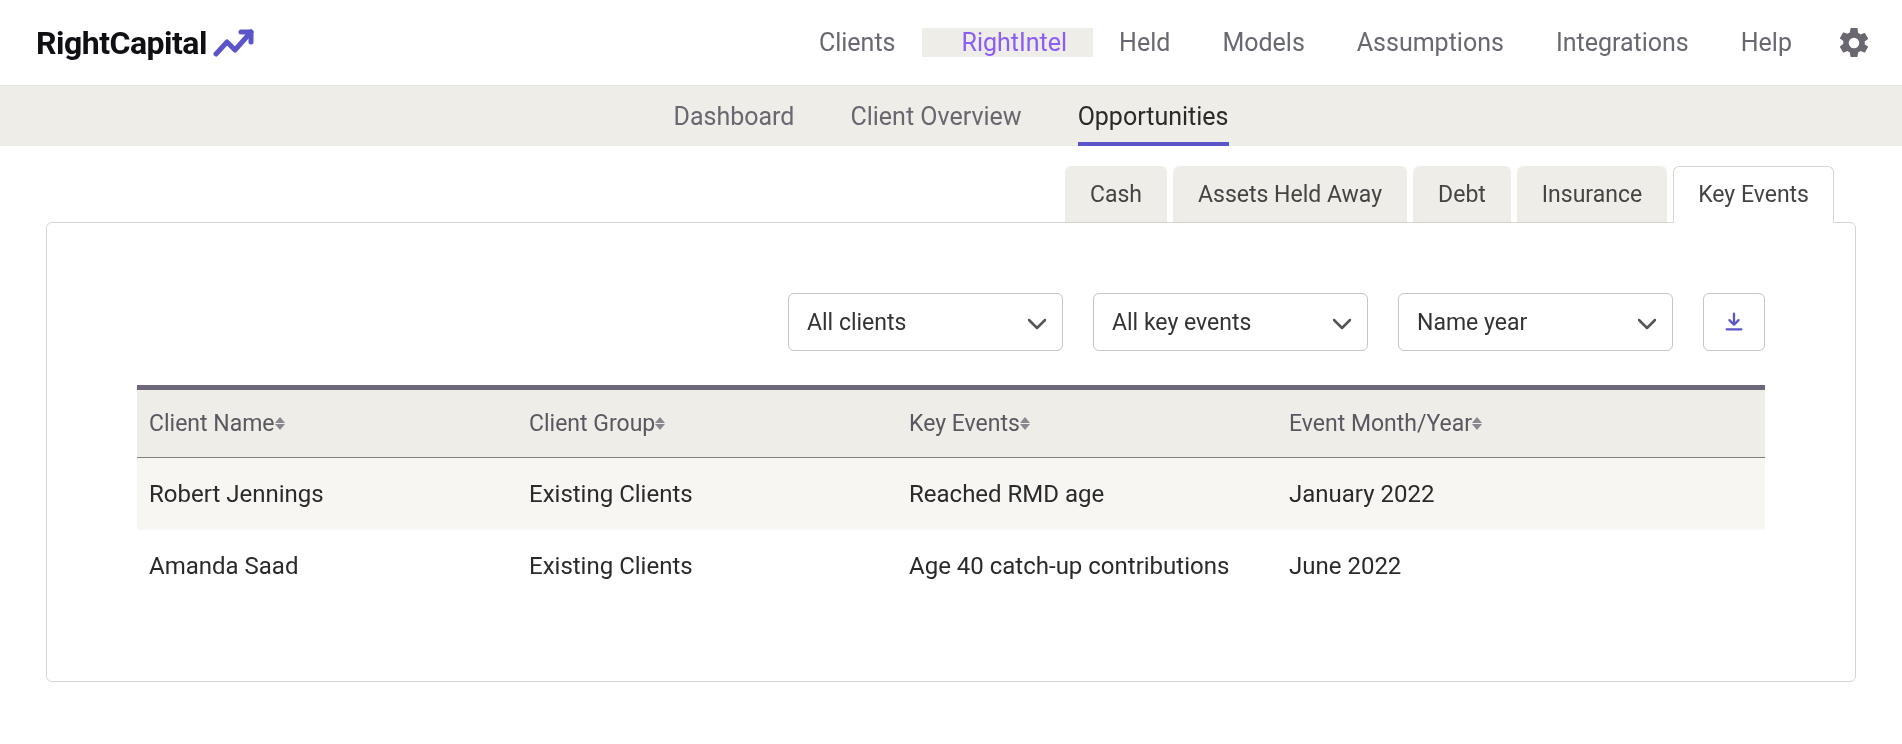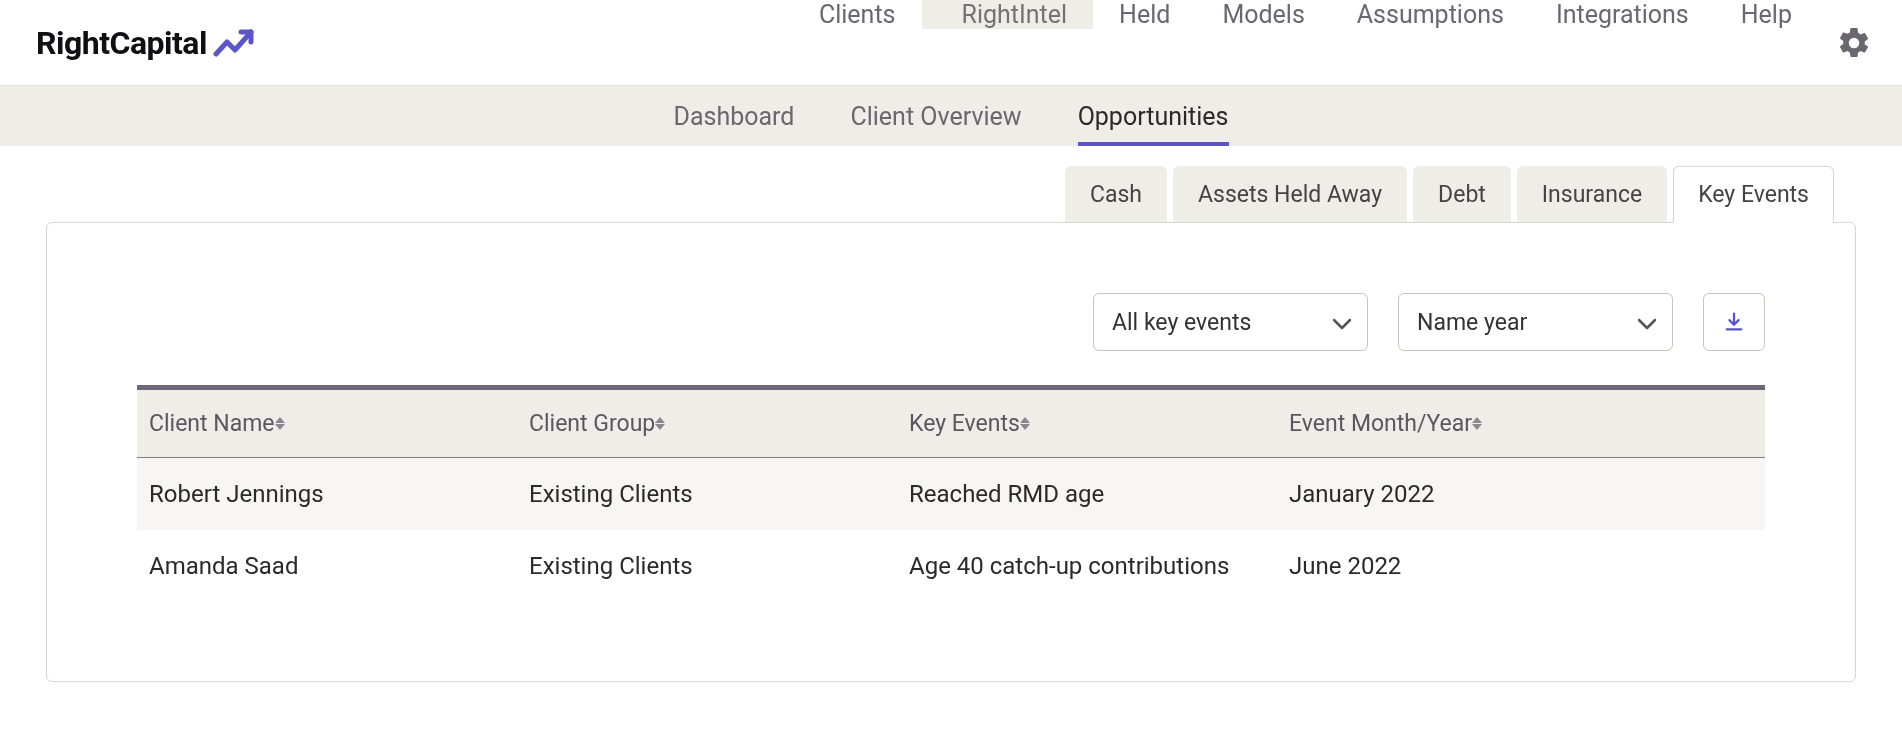--- a/index.html
+++ b/index.html
@@ -3,23 +3,23 @@
 <meta charset="utf-8">
 <style>
   * { box-sizing: border-box; margin: 0; padding: 0; }
   body { font-family: -apple-system, BlinkMacSystemFont, "Segoe UI", Roboto, Helvetica, Arial, sans-serif; color: #2a2a2a; background: #fff; width: 1902px; }
 
   
   .topnav { display: flex; align-items: center; height: 86px; border-bottom: 1px solid #e5e3df; }
   .logo { display: flex; align-items: center; margin-left: 36px; font-weight: 700; font-size: 32px; letter-spacing: -0.5px; color: #0f0f14; }
   .logo svg { margin-left: 6px; }
   .topnav-spacer { flex: 1; }
-  .topnav-items { display: flex; align-items: flex-start; height: 100%; }
+  .topnav-items { display: flex; align-items: center; height: 100%; }
   .topnav-item { display: flex; align-items: center; padding: 0 26px; font-size: 25px; color: #6a6770; cursor: pointer; }
-  .topnav-item.active { background: #efede7; color: #737373; padding-left: 40px; }
+  .topnav-item.active { background: #efede7; color: #8b5cf6; padding-left: 40px; }
   .gear { display: flex; align-items: center; padding: 0 30px 0 18px; cursor: pointer; }
 
   
   .subnav { display: flex; justify-content: center; align-items: stretch; height: 60px; background: #efede7; }
   .subnav-item { display: flex; align-items: center; padding: 16px 28px; font-size: 25px; color: #6a6770; cursor: pointer; position: relative; }
   .subnav-item.active { color: #2a2a2a; }
   .subnav-item.active::after { content: ""; position: absolute; left: 28px; right: 28px; bottom: 0; height: 4px; background: #5a55c8; }
 
   
   .tabrow { display: flex; justify-content: flex-end; padding: 20px 68px 0 46px; gap: 6px; }
@@ -112,20 +112,28 @@
     <div class="tabbtn"><span>Assets Held Away</span></div>
     <div class="tabbtn"><span>Debt</span></div>
     <div class="tabbtn"><span>Insurance</span></div>
     <div class="tabbtn active"><span>Key Events</span></div>
   </div>
 
 <div class="panel-wrap">
   <div class="panel">
 
     <div class="filters">
+      <div class="select w1">
+        <span>All clients</span>
+        <span class="chev">
+          <svg width="18" height="12" viewBox="0 0 18 12">
+              <path d="M1 2 L9 10 L17 2" fill="none" stroke="#555" stroke-width="2.5" stroke-linecap="round" stroke-linejoin="round"></path>
+            </svg>
+        </span>
+      </div>
       <div class="select w2">
         <span>All key events</span>
         <span class="chev">
           <svg width="18" height="12" viewBox="0 0 18 12">
               <path d="M1 2 L9 10 L17 2" fill="none" stroke="#555" stroke-width="2.5" stroke-linecap="round" stroke-linejoin="round"></path>
             </svg>
         </span>
       </div>
       <div class="select w3">
         <span>Name year</span>

